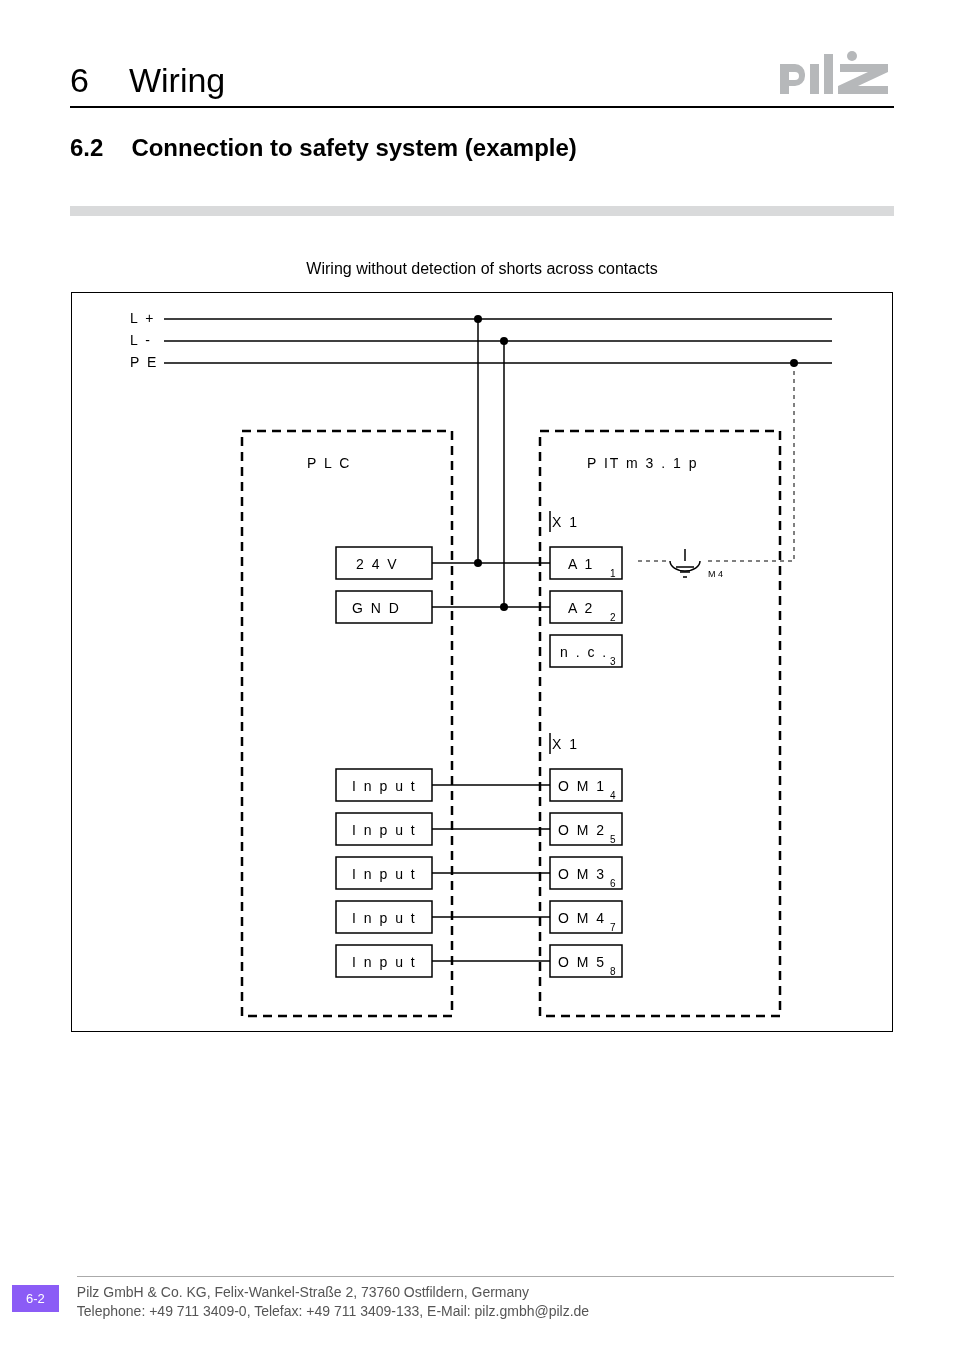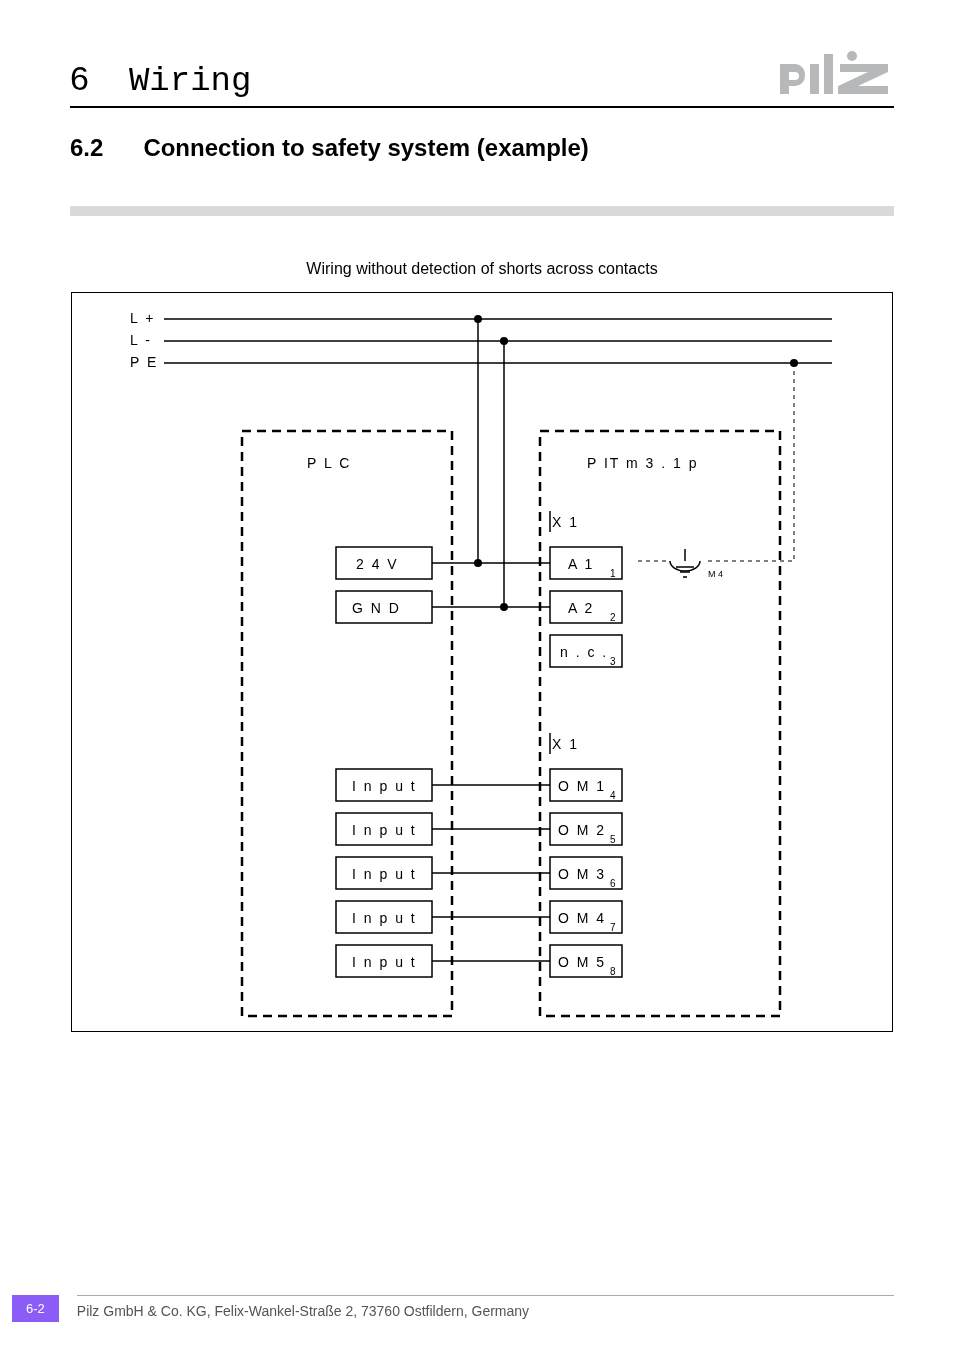--- a/index.html
+++ b/index.html
@@ -3,26 +3,26 @@
 <meta charset="utf-8">
 <style>
   * { box-sizing: border-box; margin: 0; padding: 0; }
   html, body { width: 954px; height: 1350px; background: #fff; font-family: Arial, Helvetica, sans-serif; color: #000; }
   .page { position: relative; width: 954px; height: 1350px; padding: 50px 60px 40px 70px; }
 
   
   .header { display: flex; align-items: flex-end; justify-content: space-between; }
   .header-left { display: flex; align-items: baseline; gap: 40px; }
   .chapter-num { font-size: 34px; font-weight: 300; font-family: "Helvetica Neue", Arial, sans-serif; }
-  .chapter-title { font-size: 34px; font-weight: 300; font-family: Liberation Mono, monospace; }
+  .chapter-title { font-size: 34px; font-weight: 300; font-family: Liberation Sans, sans-serif; }
   .logo-svg { width: 120px; height: 46px; }
   .header-rule { border: none; border-top: 2px solid #000; margin-top: 6px; }
 
   
-  .section-row { display: flex; gap: 40px; margin-top: 26px; }
+  .section-row { display: flex; gap: 28px; margin-top: 26px; }
   .section-num { font-size: 24px; font-weight: 700; }
   .section-title { font-size: 24px; font-weight: 700; text-align: center; }
   .grey-bar { height: 10px; background: #d9dadb; margin-top: 44px; }
 
   
   .caption { text-align: center; font-size: 16px; margin-top: 44px; }
 
   
   .diagram-wrap { margin-top: 14px; }
   .diagram-frame { border: 1px solid #000; width: 822px; height: 740px; margin: 0 auto; position: relative; overflow: hidden; }
@@ -173,16 +173,17 @@
         <line class="wire" x1="360" y1="668" x2="478" y2="668"></line>
 
       </svg>
     </div>
   </div>
 
   <div class="footer">
     <div class="page-badge">6-2</div>
     <div class="footer-text">
       <div>Pilz GmbH &amp; Co. KG, Felix-Wankel-Straße 2, 73760 Ostfildern, Germany</div>
+      <div>Telephone: +49 711 3409-0, Telefax: +49 711 3409-133, E-Mail: pilz.gmbh@pilz.de</div>
     </div>
   </div>
 
 </div>
 
 </body></html>

